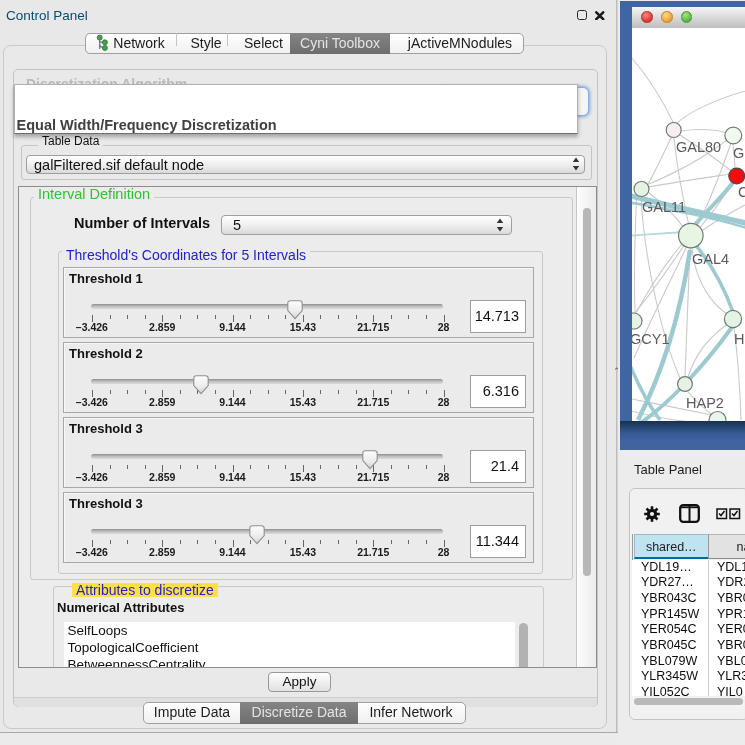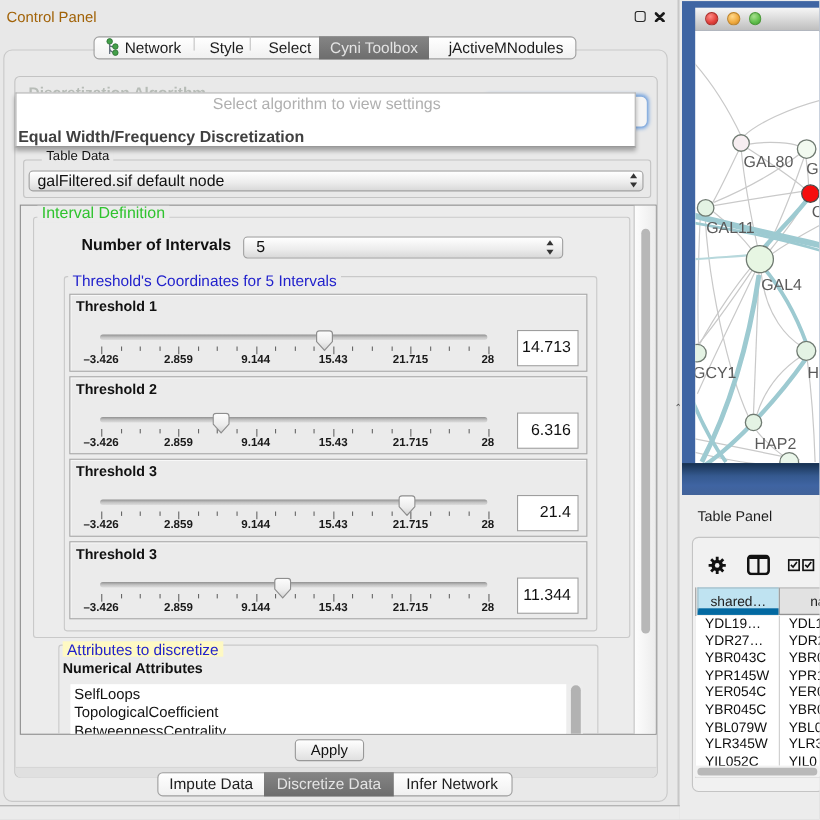--- a/index.html
+++ b/index.html
@@ -1,20 +1,20 @@
 <!DOCTYPE html>
 <html><head><meta charset="utf-8">
 <style>
 *{margin:0;padding:0;box-sizing:border-box;}
 html,body{width:745px;height:745px;overflow:hidden;}
 body{font-family:"Liberation Sans",sans-serif;background:#d3d3d3;position:relative;}
 .abs{position:absolute;}
 
 #cpanel{position:absolute;left:0;top:0;width:617px;height:733px;background:#e8e8e8;border-right:1px solid #bdbdbd;}
-#cptitle{position:absolute;left:6px;top:8px;font-size:13.5px;color:#a16207;}
+#cptitle{position:absolute;left:6px;top:8px;font-size:13.5px;color:#0c4a6e;}
 #floatic{position:absolute;left:577px;top:10px;width:10px;height:10px;border:1.8px solid #262626;border-radius:2.5px;}
 #tabstrip{position:absolute;z-index:5;left:85px;top:33px;width:439px;height:21px;background:linear-gradient(#ffffff,#f0f0f0);border:1px solid #a0a0a0;border-radius:5px;}
 .tabtxt{position:absolute;z-index:6;top:0;height:21px;line-height:21px;font-size:14px;color:#1c1c1c;text-align:center;}
 .tabsep{position:absolute;z-index:7;top:4px;height:13px;width:1px;background:#c3c3c3;}
 .tabdark{position:absolute;z-index:6;top:0;height:21px;background:linear-gradient(#858585,#6d6d6d);color:#e4e4e4;line-height:21px;font-size:14px;text-align:center;}
 #panelA{position:absolute;left:3px;top:45px;width:604px;height:684px;border:1px solid #c9c9c9;border-radius:8px;background:#e9e9e9;}
 #panelB{position:absolute;left:13px;top:69px;width:585px;height:638px;border:1px solid #c3c3c3;border-radius:5px;background:#e9e9e9;}
 
 .gbox{position:absolute;border:1px solid #c4c4c4;border-radius:3px;}
 .gtitle{position:absolute;font-size:13px;background:#e9e9e9;padding:0 4px;line-height:13px;}
@@ -253,21 +253,21 @@
 </svg>
 <div class="vbox" style="top:525px">11.344</div>
 <div style="position:absolute;left:19px;top:584px;width:557px;height:83px;overflow:hidden;">
 <div class="gbox" style="left:34px;top:2px;width:491px;height:120px;border-color:#c9c9c9;"></div>
 <div class="abs" style="left:38px;top:16px;font-size:13px;font-weight:bold;color:#111;">Numerical Attributes</div>
 <div class="abs" style="left:45px;top:37.5px;width:451px;height:46px;background:#fff;"></div>
 <div class="abs" style="left:496px;top:37.5px;width:15px;height:46px;background:#ededed;"></div>
 <div class="abs" style="left:499.5px;top:38.5px;width:9px;height:60px;background:#b2b2b2;border-radius:4.5px;"></div>
 <div class="abs" style="left:48.5px;top:37.5px;font-size:13.5px;color:#111;line-height:17.3px;">SelfLoops<br>TopologicalCoefficient<br>BetweennessCentrality</div>
 </div>
-<div class="gtitle" style="left:57px;top:583px;color:#2222cc;background:#fef9c3;z-index:3;font-size:14px;line-height:14px;">Attributes to discretize</div>
+<div class="gtitle" style="left:72px;top:583px;color:#2222cc;background:#fde047;z-index:3;font-size:14px;line-height:14px;">Attributes to discretize</div>
 <div class="abs" style="left:268px;top:672px;width:63px;height:19.5px;border:1px solid #989898;border-radius:4px;background:linear-gradient(#ffffff,#e0e0e0);font-size:13.5px;color:#111;text-align:center;line-height:18px;">Apply</div>
 <div class="abs" style="left:14px;top:697px;width:583px;height:9.5px;background:#e0e0e0;border-top:1px solid #cdcdcd;border-radius:0 0 5px 5px;"></div>
 <div id="btabstrip" style="position:absolute;left:143px;top:702px;width:323px;height:21.5px;background:linear-gradient(#ffffff,#f0f0f0);border:1px solid #a0a0a0;border-radius:5px;"></div>
 <div class="tabtxt" style="left:146px;top:702px;width:92px;height:21.5px;line-height:21.5px;">Impute Data</div>
 <div class="tabdark" style="left:240px;top:702px;width:118px;height:21.5px;line-height:21.5px;">Discretize Data</div>
 <div class="tabtxt" style="left:360px;top:702px;width:102px;height:21.5px;line-height:21.5px;">Infer Network</div>
 <div class="abs" style="left:613px;top:366px;font-size:9px;color:#555;">⌃</div>
 <div class="abs" style="left:618px;top:0;width:127px;height:745px;background:#ececec;"></div>
 <div id="netwin">
 <div id="titlebar"></div>
@@ -356,21 +356,21 @@
 </svg>
 <svg style="position:absolute;left:716px;top:507.5px" width="12" height="12" viewBox="0 0 12 12">
 <rect x="1" y="1" width="9.5" height="9.5" fill="none" stroke="#111" stroke-width="1.5"></rect>
 <path d="M3 5.5 L5 7.5 L8.5 3" stroke="#111" stroke-width="1.5" fill="none"></path>
 </svg>
 <svg style="position:absolute;left:728.5px;top:507.5px" width="12" height="12" viewBox="0 0 12 12">
 <rect x="1" y="1" width="9.5" height="9.5" fill="none" stroke="#111" stroke-width="1.5"></rect>
 <path d="M3 5.5 L5 7.5 L8.5 3" stroke="#111" stroke-width="1.5" fill="none"></path>
 </svg>
 <div class="abs" style="left:632px;top:534px;width:1px;height:173px;background:#9a9a9a;"></div>
-<div class="hcell" style="left:634px;width:73.5px;background:#bfe3f1;border-top:1px solid #9fb9c4;border-bottom:6px solid #0369a1;border-left:1px solid #9fb9c4;text-align:center;">shared…</div>
+<div class="hcell" style="left:634px;width:73.5px;background:#bfe3f1;border-top:1px solid #9fb9c4;border-bottom:2px solid #0369a1;border-left:1px solid #9fb9c4;text-align:center;">shared…</div>
 <div class="hcell" style="left:707.5px;width:38px;background:#e2e2e2;border-top:1px solid #b5b5b5;border-bottom:1px solid #8a8a8a;border-left:1px solid #9a9a9a;"><span style="margin-left:28px;">na</span></div>
 <div class="abs" style="left:632px;top:559.5px;width:113px;height:147px;background:#fff;border-bottom:1px solid #9a9a9a;overflow:hidden;"></div>
 <div class="trow" style="left:641px;top:559.5px;width:66px;">YDL19…</div>
 <div class="trow" style="left:717px;top:559.5px;width:28px;">YDL1</div>
 <div class="trow" style="left:641px;top:575.2px;width:66px;">YDR27…</div>
 <div class="trow" style="left:717px;top:575.2px;width:28px;">YDR2</div>
 <div class="trow" style="left:641px;top:590.9px;width:66px;">YBR043C</div>
 <div class="trow" style="left:717px;top:590.9px;width:28px;">YBR0</div>
 <div class="trow" style="left:641px;top:606.6px;width:66px;">YPR145W</div>
 <div class="trow" style="left:717px;top:606.6px;width:28px;">YPR1</div>
@@ -382,14 +382,13 @@
 <div class="trow" style="left:717px;top:653.7px;width:28px;">YBL0</div>
 <div class="trow" style="left:641px;top:669.4px;width:66px;">YLR345W</div>
 <div class="trow" style="left:717px;top:669.4px;width:28px;">YLR3</div>
 <div class="trow" style="left:641px;top:685.1px;width:66px;">YIL052C</div>
 <div class="trow" style="left:717px;top:685.1px;width:28px;">YIL0</div>
 <div class="abs" style="left:707.5px;top:559.5px;width:1px;height:136px;background:#cccccc;"></div>
 <div class="abs" style="left:632px;top:695.5px;width:113px;height:11px;background:#f2f2f2;"></div>
 <div class="abs" style="left:634px;top:697.5px;width:109px;height:7px;background:#b9b9b9;border-radius:3.5px;"></div>
 <div class="abs" style="left:0;top:732px;width:618px;height:13px;background:#ebebeb;border-top:1px solid #a8a8a8;"></div>
 <div id="popup">
-<div class="abs" style="left:0;top:2px;width:564px;font-size:14.5px;color:#b0b0b0;text-align:center;">Select algorithm to view settings</div>
 <div class="abs" style="left:1.5px;top:32px;font-size:14.5px;color:#404040;font-weight:bold;">Equal Width/Frequency Discretization</div>
 </div>
 </body></html>

